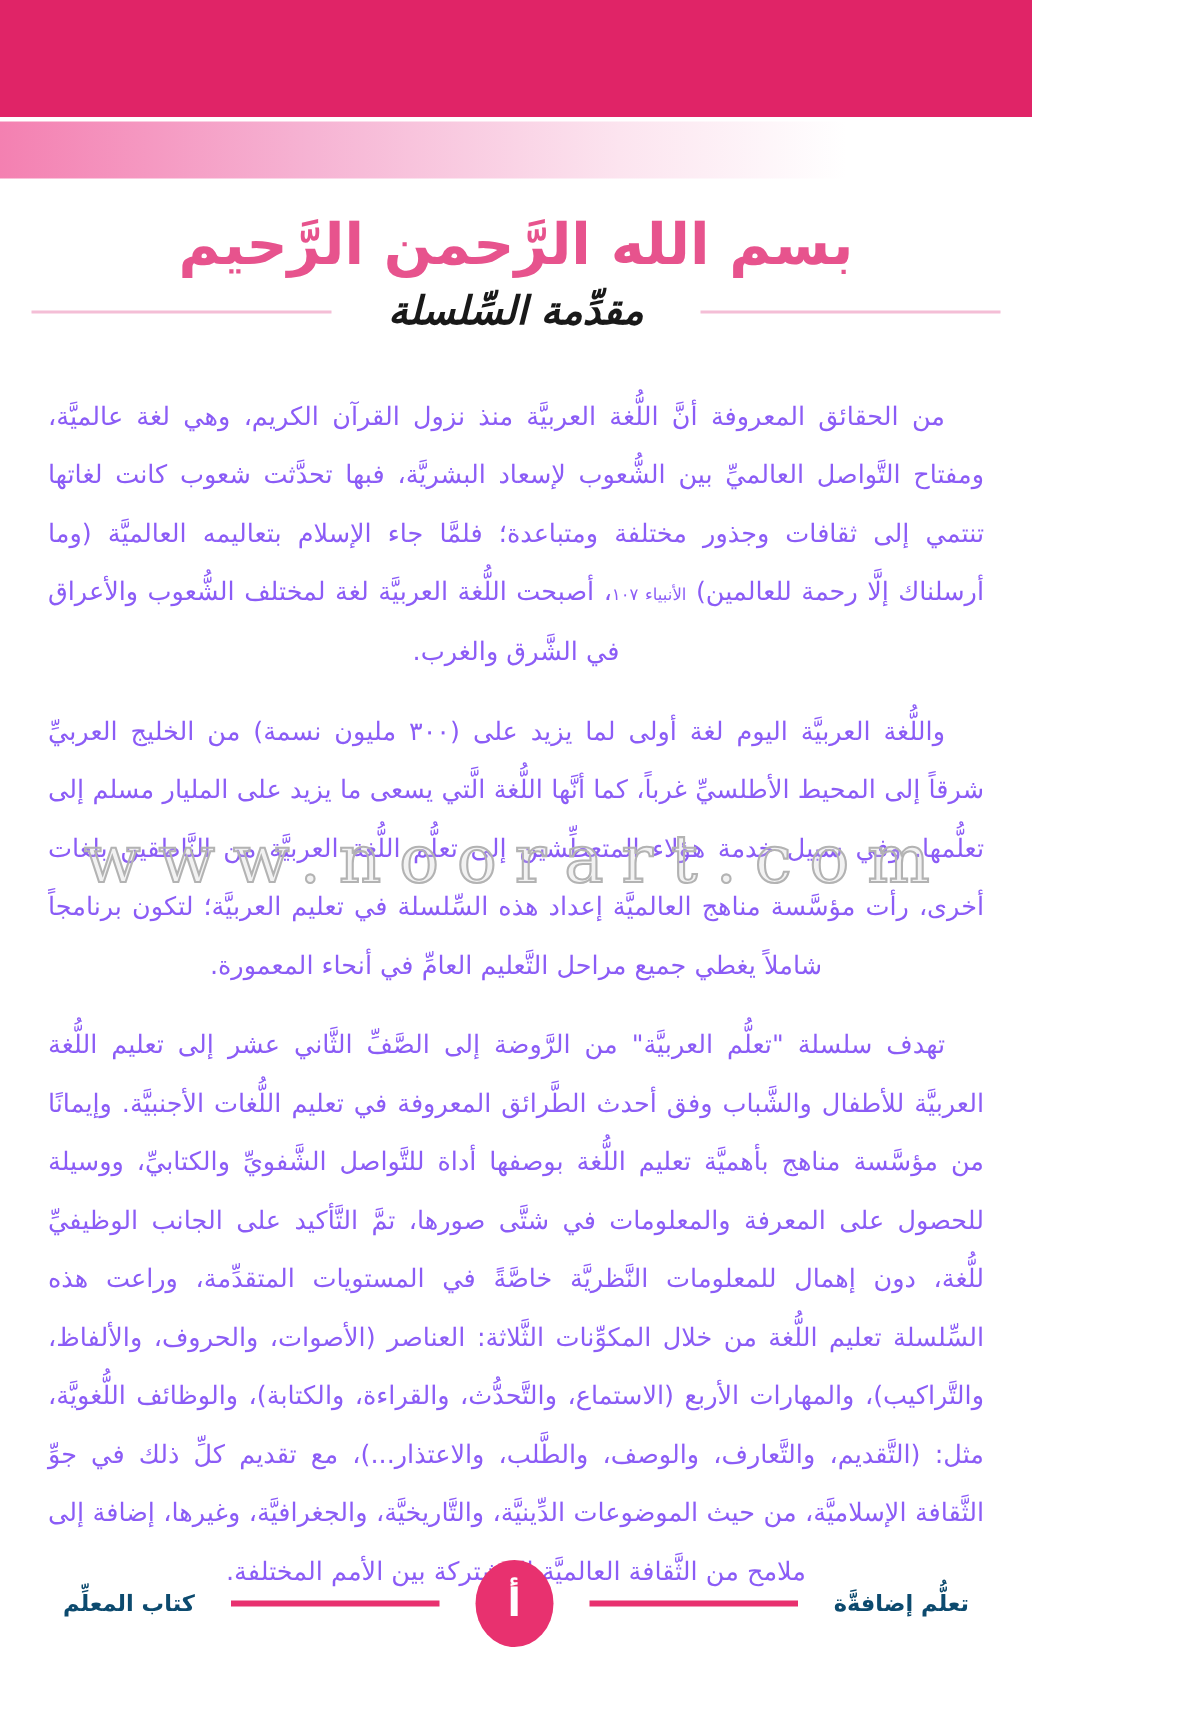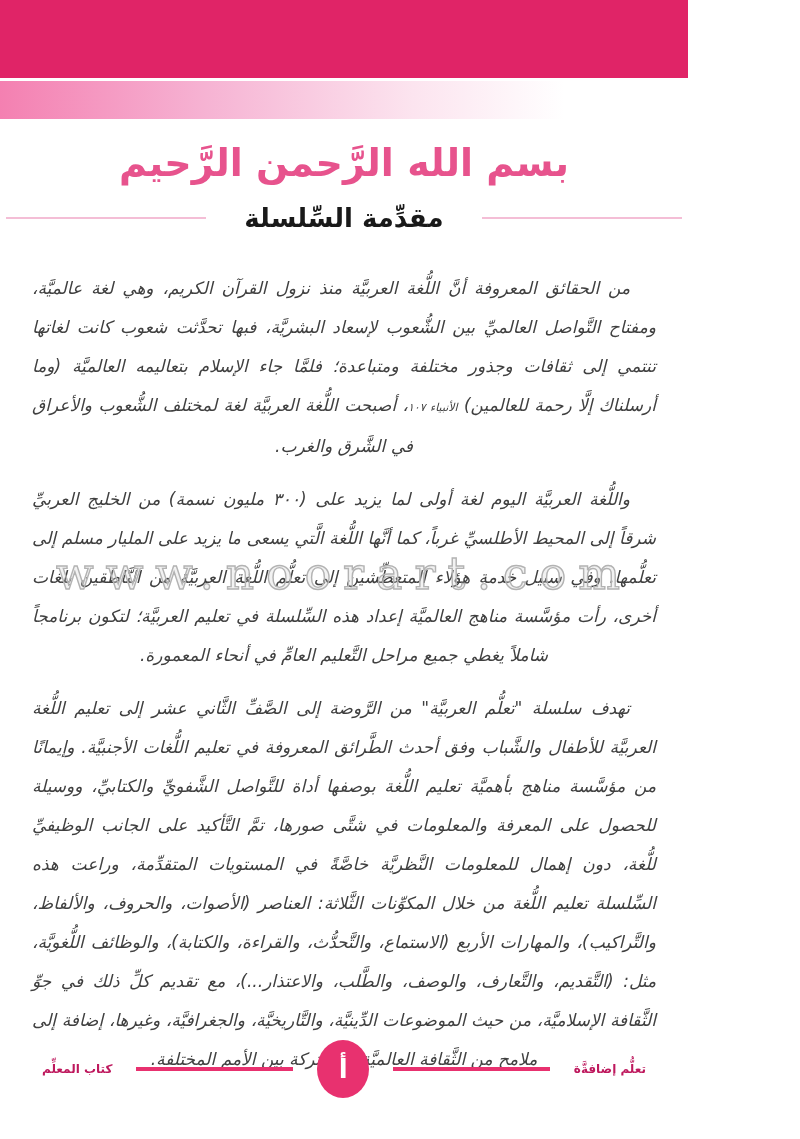--- a/index.html
+++ b/index.html
@@ -29,48 +29,48 @@
     text-align: center;
     color: #e7538d;
     font-size: 38px;
     font-weight: bold;
     line-height: 1.2;
   }
   .subtitle-row {
     display: flex;
     align-items: center;
     justify-content: center;
-    margin-top: 16px;
+    margin-top: 6px;
     gap: 38px;
+    font-style: italic;
   }
   .subtitle-line {
     width: 200px;
     height: 2px;
     background: #f4bed6;
   }
   .subtitle {
     margin: 0;
     font-size: 26px;
     font-weight: bold;
     color: #191919;
   }
 
   
   .body-text {
     margin: 36px 32px 0;
   }
   .body-text p {
     font-size: 17px;
     line-height: 39px;
-    color: #404040;
+    color: #8b5cf6;
     text-align: justify;
     text-align-last: center;
     text-indent: 26px;
     margin: 0 0 14px;
-    font-style: italic;
   }
   .cite {
     font-size: 11px;
   }
 
   
   .watermark {
     position: absolute;
     top: 548px;
     left: -10px;
@@ -90,22 +90,22 @@
   .footer {
     position: absolute;
     top: 1040px;
     left: 0;
     right: 0;
     display: flex;
     align-items: center;
     padding: 0 42px;
   }
   .f-label {
-    color: #be185d;
-    font-size: 12px;
+    color: #0c4a6e;
+    font-size: 15px;
     font-weight: bold;
     white-space: nowrap;
   }
   .f-line {
     flex: 1;
     height: 4px;
     background: #e8316f;
     margin: 0 24px;
   }
   .f-badge {

